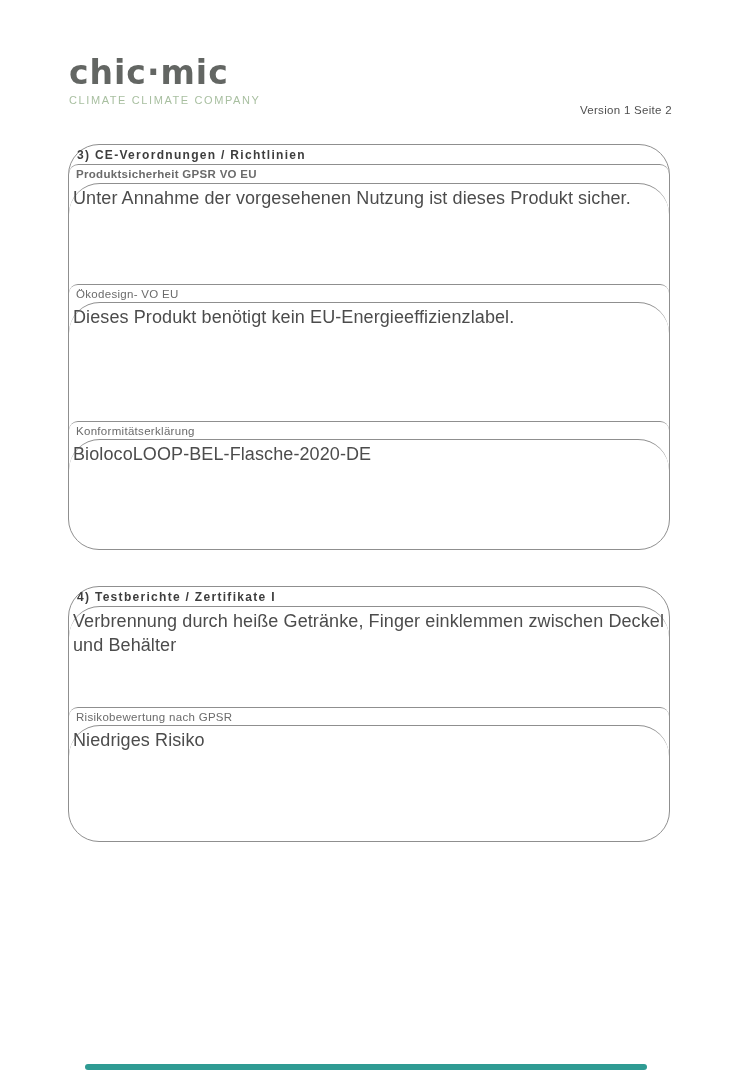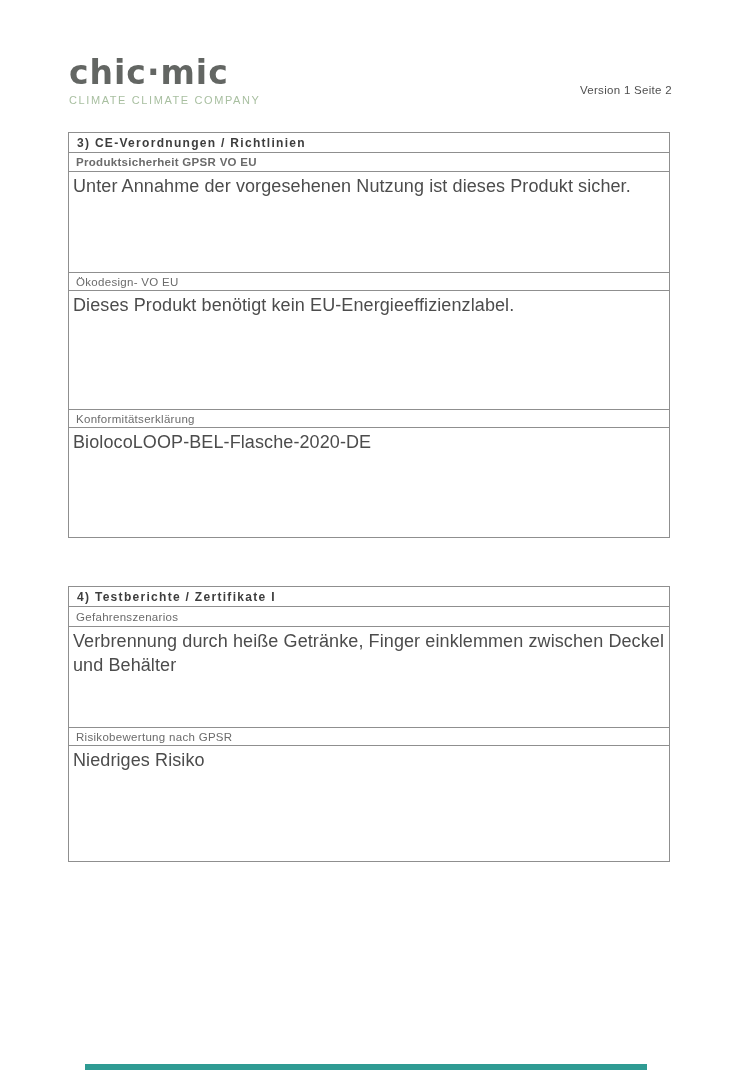--- a/index.html
+++ b/index.html
@@ -1,15 +1,15 @@
 <!DOCTYPE html>
 <html><head>
 <meta charset="utf-8">
 <style>
-  * { margin:0; padding:0; box-sizing:border-box; }
+  * { margin:0; padding:0; box-sizing:border-box;border-radius:31px; }
   html,body { background:#ffffff; }
   body { font-family:"Liberation Sans", sans-serif; }
   .page {
     position:relative;
     width:731px; height:1074px;
     background:#ffffff;
     overflow:hidden;
   }
 
   
@@ -18,31 +18,31 @@
     font-family:"DejaVu Sans", sans-serif;
     font-size:33px; font-weight:700;
     color:#636663; letter-spacing:1px; line-height:1;
   }
   .brand-tagline {
     margin-top:5px;
     font-size:11px; letter-spacing:1.6px;
     color:#a8bfa0;
   }
   .version-label {
-    position:absolute; top:84px; right:59px;
+    position:absolute; top:104px; right:59px;
     font-size:11.5px; color:#4f4f4f; letter-spacing:0.3px;
   }
 
   
   .section {
     position:absolute; left:68px; width:602px;
     border:1.5px solid #8f8f8f;
     background:#fff;
   }
-  .section-1 { top:132px; }
+  .section-1 { top:144px; }
   .section-2 { top:586px; }
   .row { border-top:1.5px solid #8f8f8f; }
   .row:first-child { border-top:none; }
   .row-title {
     display:flex; align-items:center;
     height:19px; padding-left:8px;
     font-size:12px; font-weight:700;
     letter-spacing:1.3px; color:#3d3d3d;
   }
   .row-label {
@@ -86,21 +86,20 @@
     <div class="row row-label s1-l1">Produktsicherheit GPSR VO EU</div>
     <div class="row row-value s1-v1">Unter Annahme der vorgesehenen Nutzung ist dieses Produkt sicher.</div>
     <div class="row row-label s1-l2">Ökodesign- VO EU</div>
     <div class="row row-value s1-v2">Dieses Produkt benötigt kein EU-Energieeffizienzlabel.</div>
     <div class="row row-label s1-l3">Konformitätserklärung</div>
     <div class="row row-value s1-v3">BiolocoLOOP-BEL-Flasche-2020-DE</div>
   </div>
 
   <div class="section section-2">
     <div class="row row-title">4) Testberichte / Zertifikate I</div>
-    <div class="row row-label s2-l1">Gefahrenszenarios</div>
     <div class="row row-value s2-v1">Verbrennung durch heiße Getränke, Finger einklemmen zwischen Deckel und Behälter</div>
     <div class="row row-label s2-l2">Risikobewertung nach GPSR</div>
     <div class="row row-value s2-v2">Niedriges Risiko</div>
   </div>
 
   <div class="footer-bar"></div>
 
 </div>
 
 </body></html>

